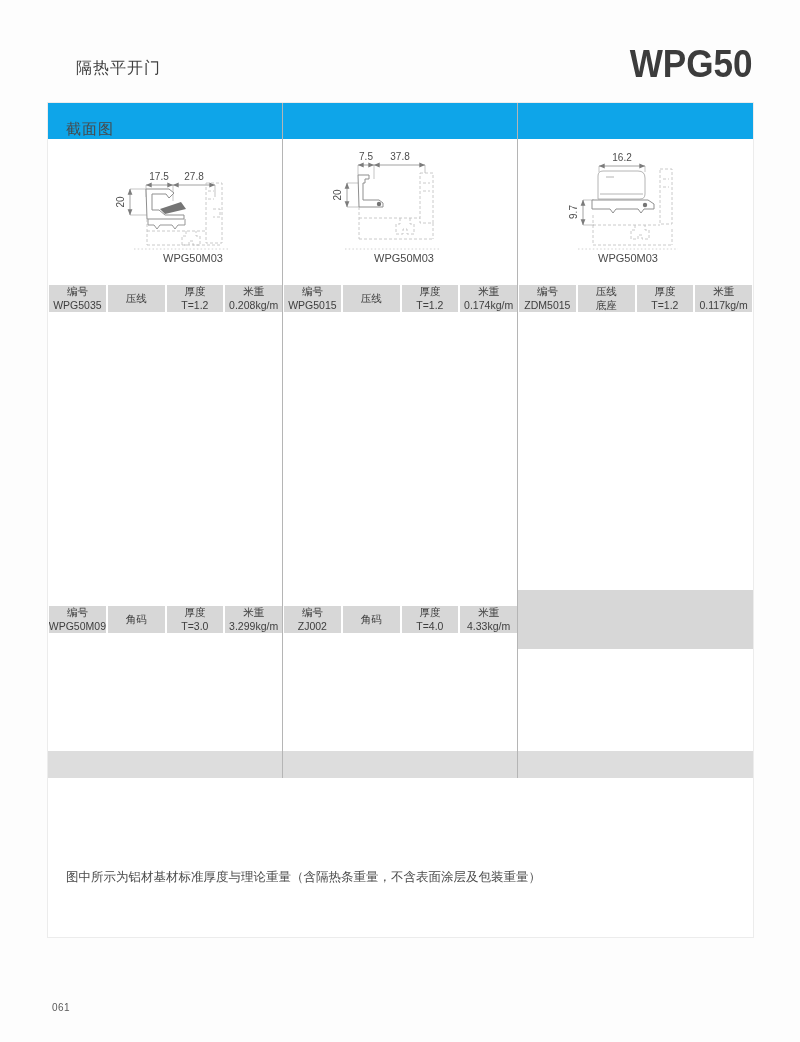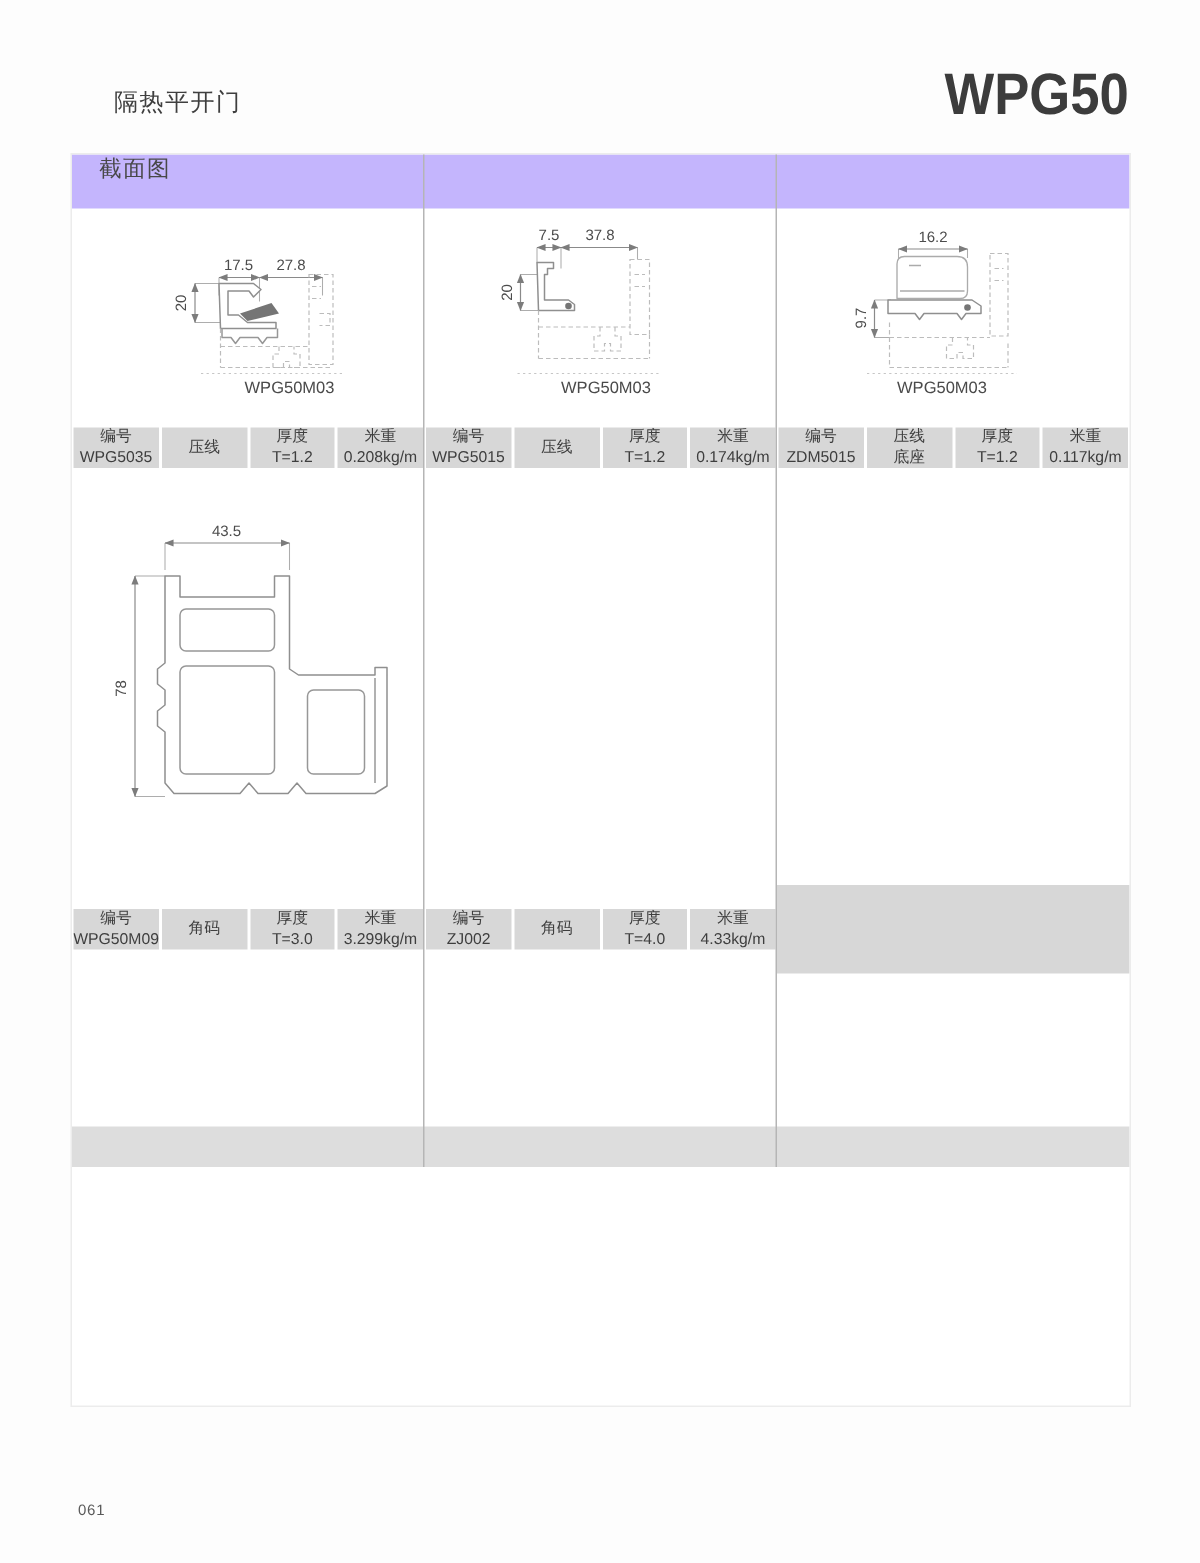--- a/index.html
+++ b/index.html
@@ -23,21 +23,21 @@
     position:absolute; left:48px; top:103px; width:705px; height:834px;
     background:#ffffff; outline:1px solid #ececec;
   }
   .divider {
     position:absolute; top:0; width:1px; height:675px; background:#b5b5b5;
   }
   .divider.d1 { left:234px; }
   .divider.d2 { left:469px; }
 
   .title-bar {
-    height:36px; background:#c4b5fd; display:flex; align-items:flex-start;
+    height:36px; background:#0ea5e9; display:flex; align-items:flex-end;
     box-sizing:border-box; padding-left:18px;
   }
   .title-bar .t { font-size:15px; color:#484848; letter-spacing:1px; }
 
   .draw-row1 { height:130px; display:grid; grid-template-columns:235px 235px 235px; }
   .draw-row2 { height:288px; display:grid; grid-template-columns:235px 235px 235px; }
   .draw-cell { position:relative; }
 
   .spec-row  { height:33px; display:grid; grid-template-columns:235px 235px 235px; }
   .spec-row2 { height:32px; display:grid; grid-template-columns:235px 235px 235px; }
@@ -236,37 +236,20 @@
         <div class="spec-cell">
           <div>米重</div>
           <div>0.117kg/m</div>
         </div>
       </div>
     </div>
 
     <div class="draw-row2">
 
 
-      <div class="draw-cell">
-        <svg width="235" height="288" viewBox="0 0 235 288">
-          <line class="ext" x1="62" y1="60" x2="62" y2="78"></line>
-          <line class="ext" x1="145" y1="60" x2="145" y2="78"></line>
-          <line class="dim" x1="62" y1="60" x2="145" y2="60" marker-start="url(#arw)" marker-end="url(#arw)"></line>
-          <text class="dt" x="103" y="55" text-anchor="middle">43.5</text>
-          <line class="ext" x1="42" y1="82" x2="62" y2="82"></line>
-          <line class="ext" x1="42" y1="229" x2="62" y2="229"></line>
-          <line class="dim" x1="42" y1="82" x2="42" y2="229" marker-start="url(#arw)" marker-end="url(#arw)"></line>
-          <text class="dt" x="36" y="157" text-anchor="middle" transform="rotate(-90 36 157)">78</text>
-          <path class="svf" d="M62,82 H72 V96 H135 V82 H145 V144 L151,148 H202 V143 H210 V222 L202,227 H156 L150,220 L144,227 H124 L118,220 L112,227 H68 L62,220 V186 L57,182 V172 L62,168 V158 L57,154 V144 L62,140 Z"></path>
-          <rect class="sv" x="72" y="104" width="63" height="28" rx="4"></rect>
-          <rect class="sv" x="72" y="142" width="63" height="72" rx="4"></rect>
-          <rect class="sv" x="157" y="158" width="38" height="56" rx="4"></rect>
-          <path class="sv" d="M202,150 V220"></path>
-        </svg>
-      </div>
 
       <div class="draw-cell"></div>
     </div>
 
     <div class="spec-row2">
       <div class="spec-col">
         <div class="spec-cell">
           <div>编号</div>
           <div>WPG50M09</div>
         </div>
@@ -302,18 +285,19 @@
         </div>
       </div>
       <div class="spec-fill"></div>
     </div>
 
     <div class="empty-row"></div>
 
     <div class="band-row"></div>
 
     <div class="notes-row">
+      <p>图中所示为铝材基材标准厚度与理论重量（含隔热条重量，不含表面涂层及包装重量）</p>
     </div>
   </div>
 
   <div class="page-number">061</div>
 
 </div>
 
 </body></html>

